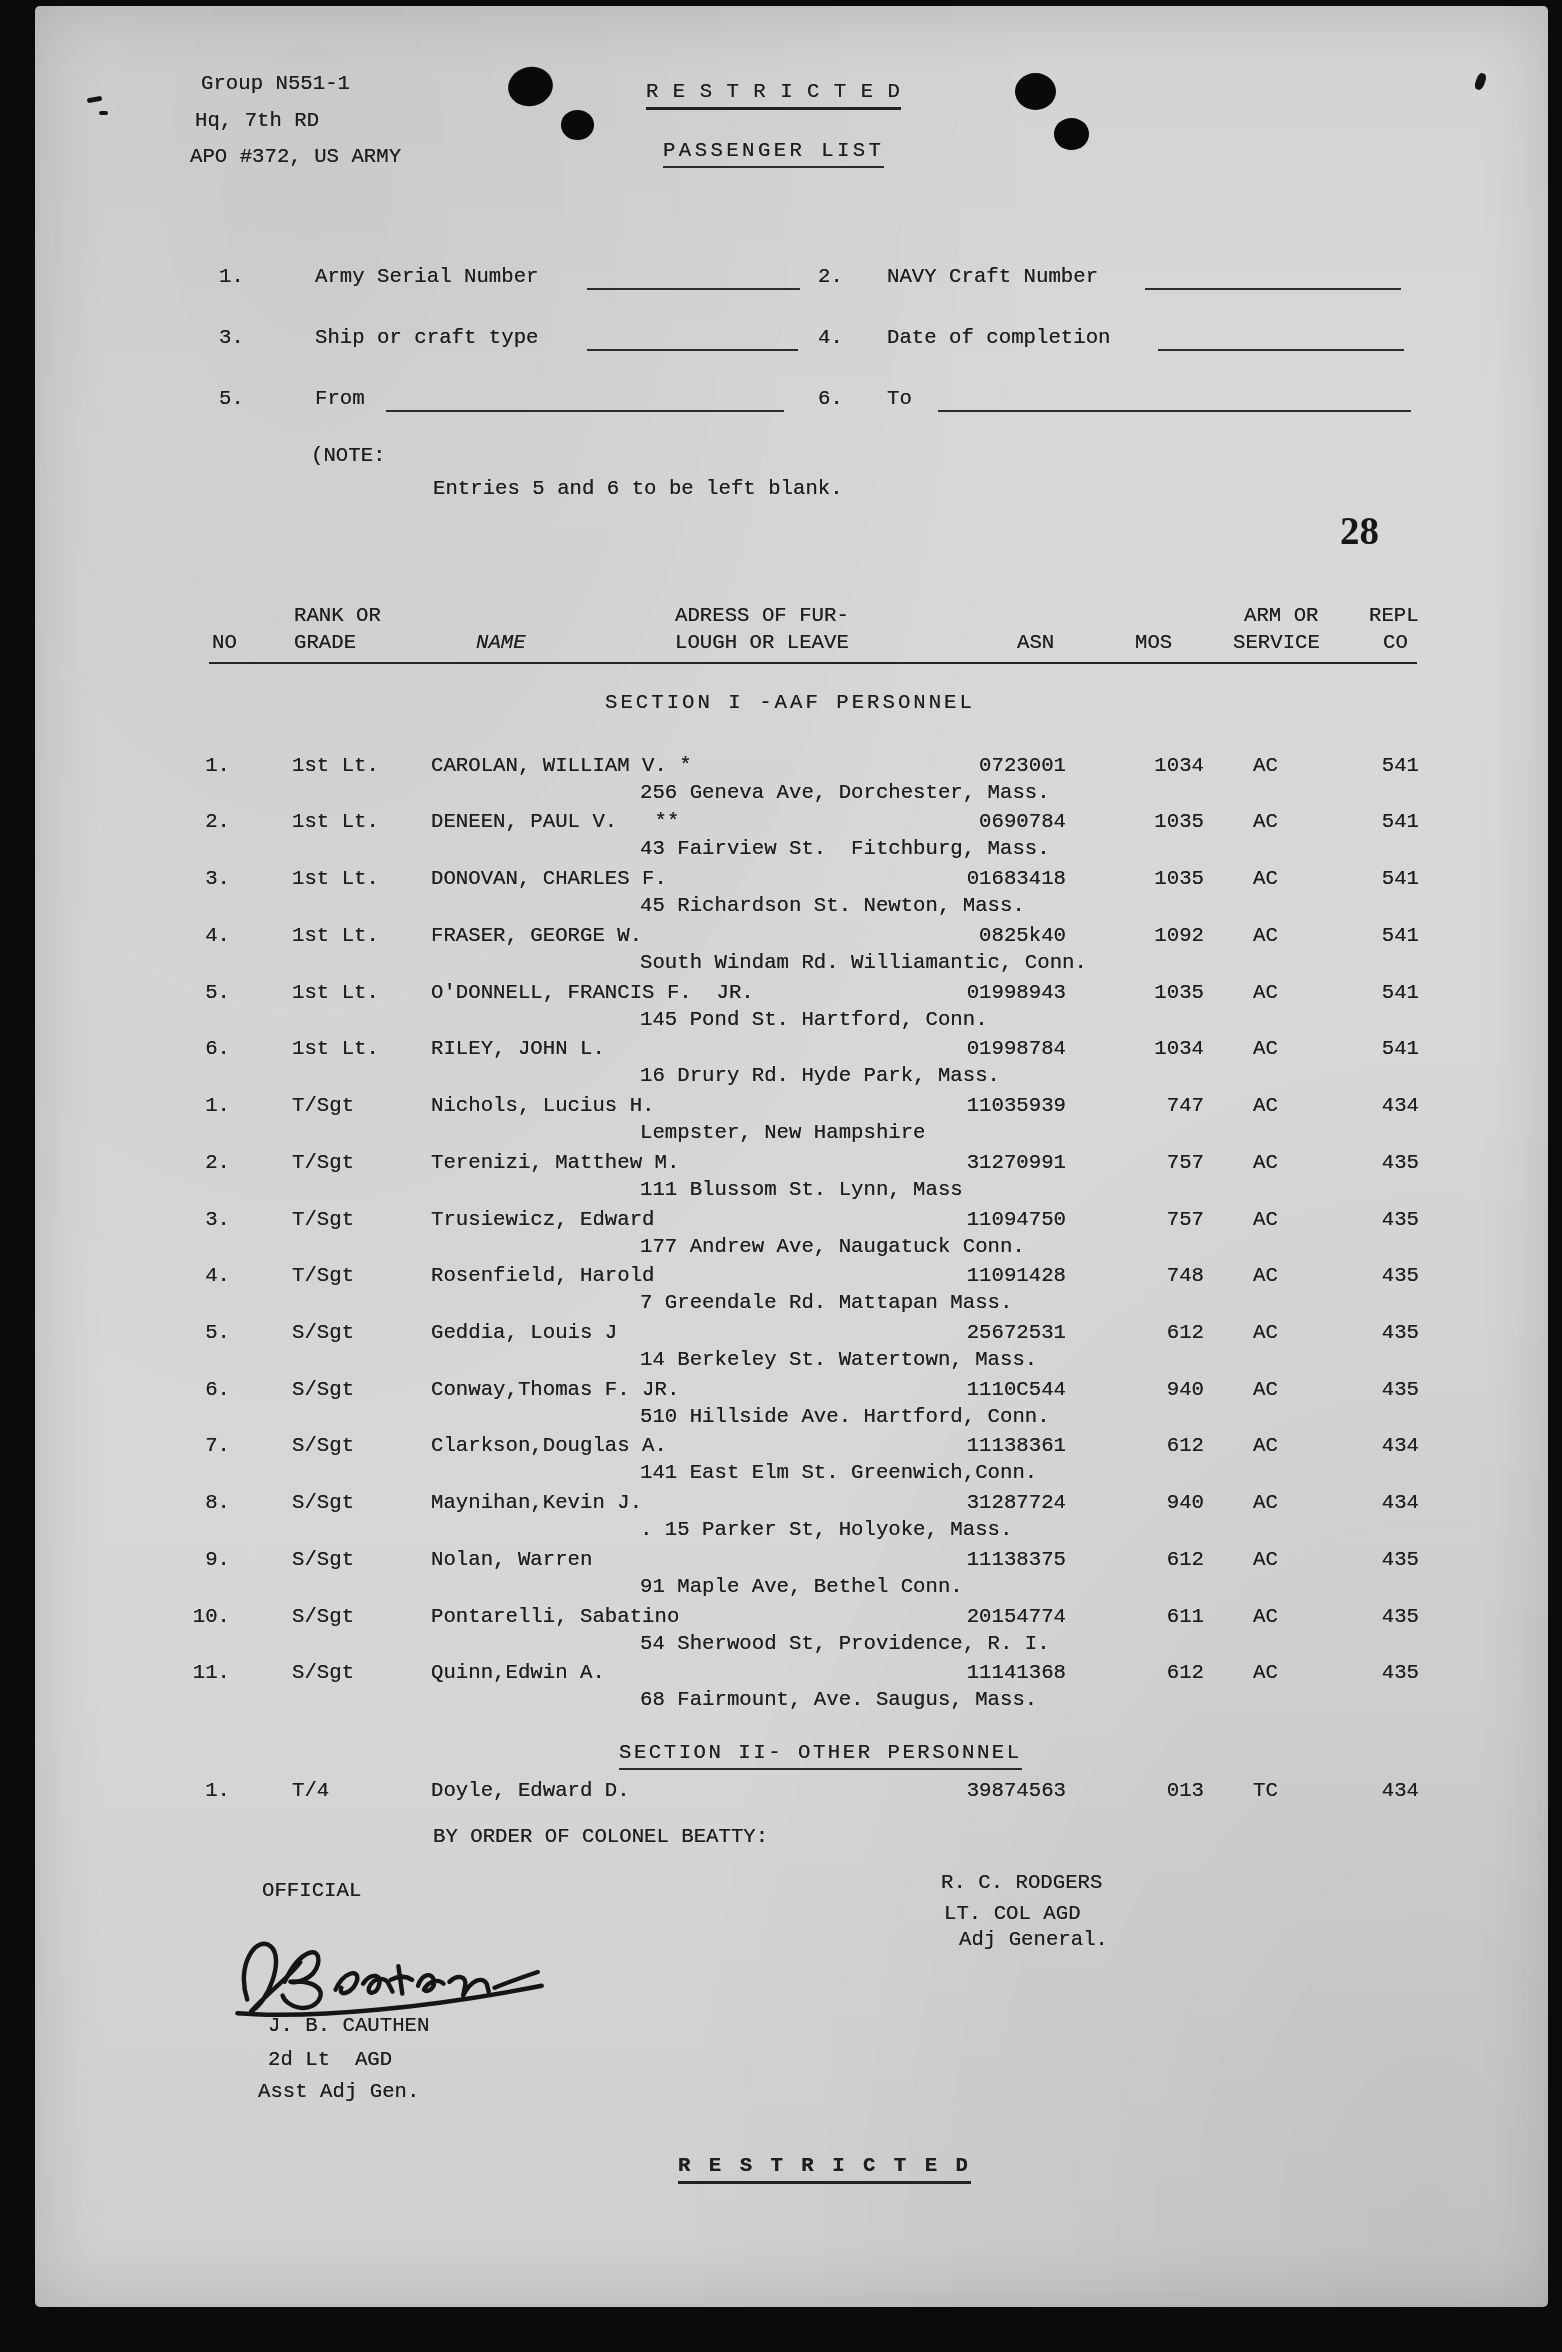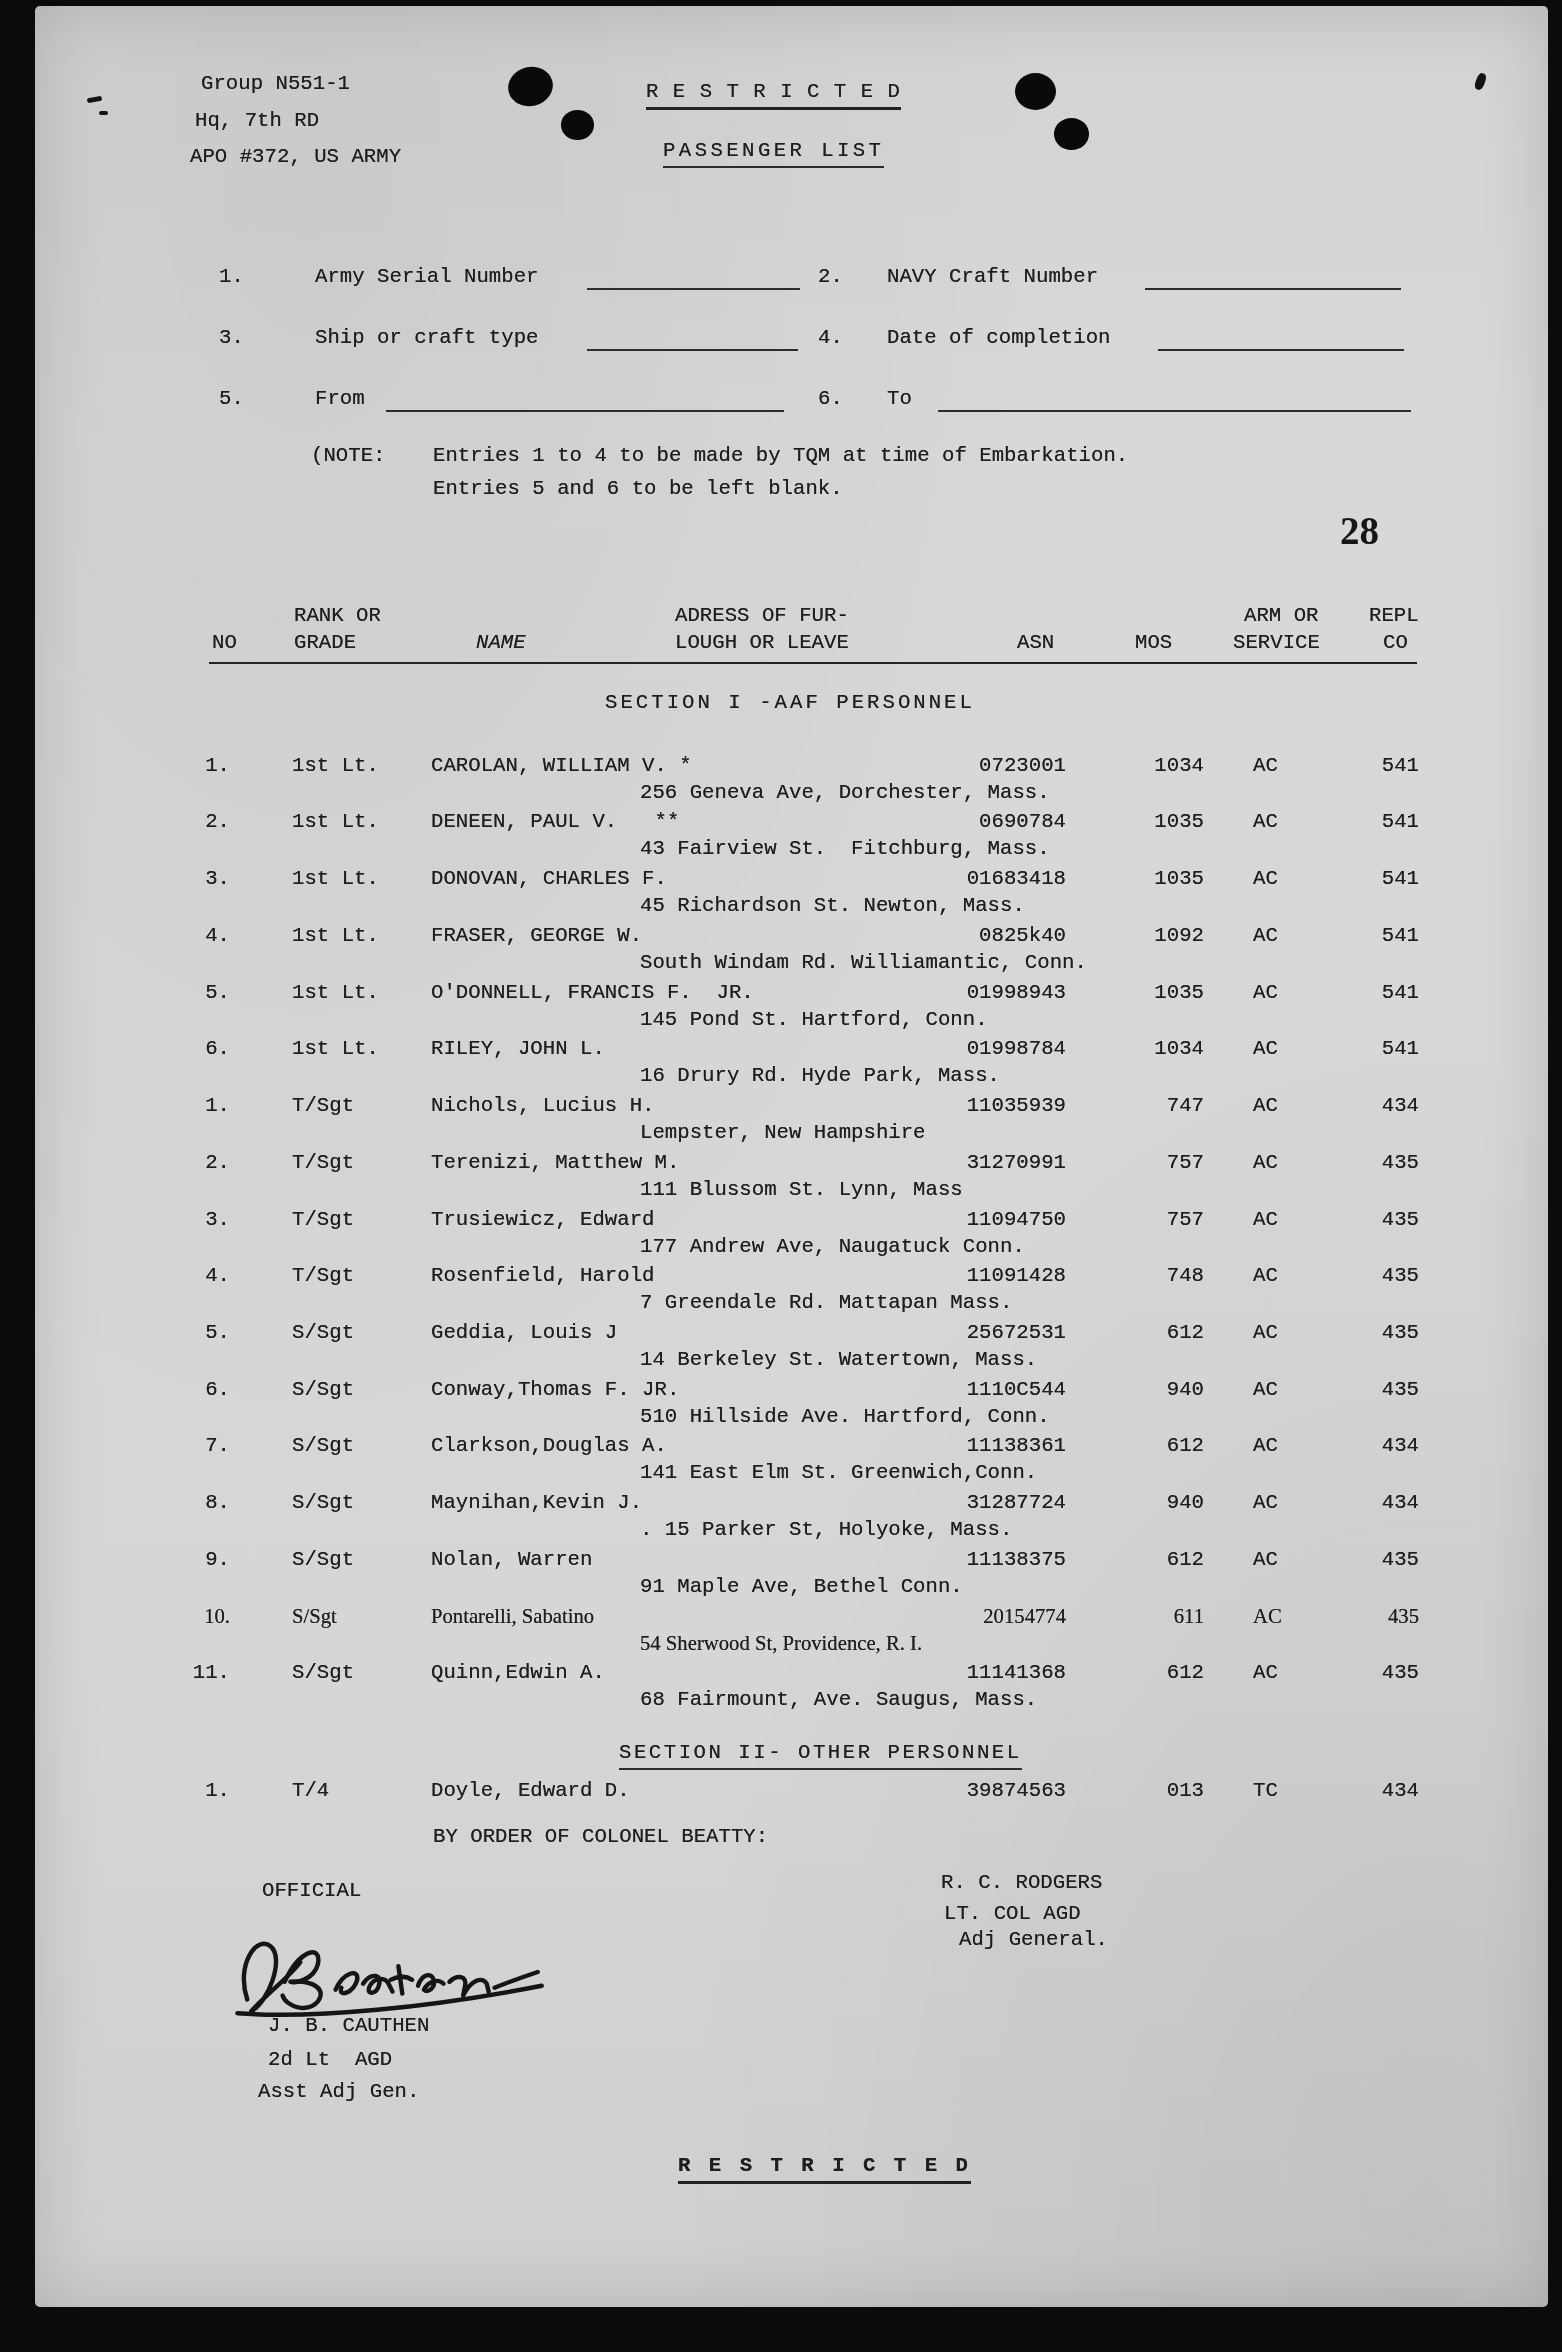--- a/index.html
+++ b/index.html
@@ -92,21 +92,20 @@
   <div class="uline" style="left:1158px; top:323px; width:246px;"></div>
 
   <div class="t" style="left:219px; top:386px;">5.</div>
   <div class="t" style="left:315px; top:386px;">From</div>
   <div class="uline" style="left:386px; top:384px; width:398px;"></div>
   <div class="t" style="left:818px; top:386px;">6.</div>
   <div class="t" style="left:887px; top:386px;">To</div>
   <div class="uline" style="left:938px; top:384px; width:473px;"></div>
 
   <div class="t" style="left:311px; top:443px;">(NOTE:</div>
-  <div class="t" style="left:433px; top:443px;">Entries 1 to 4 to be made by TQM at time of Embarkation.</div>
   <div class="t" style="left:433px; top:476px;">Entries 5 and 6 to be left blank.</div>
 
   <div class="pagenum">28</div>
 
   <div class="t" style="left:294px; top:603px;">RANK OR</div>
   <div class="t" style="left:675px; top:603px;">ADRESS OF FUR-</div>
   <div class="t" style="left:1244px; top:603px;">ARM OR</div>
   <div class="t" style="left:1369px; top:603px;">REPL</div>
 
   <div class="t" style="left:212px; top:630px;">NO</div>
@@ -279,21 +278,21 @@
     <span class="no">9.</span>
     <span class="rank">S/Sgt</span>
     <span class="name">Nolan, Warren</span>
     <span class="asn">11138375</span>
     <span class="mos">612</span>
     <span class="arm">AC</span>
     <span class="repl">435</span>
     <span class="addr">91 Maple Ave, Bethel Conn.</span>
   </div>
 
-  <div class="row" style="top: 1604px; font-family: Liberation Serif, serif;">
+  <div class="row" style="top: 1604px;">
     <span class="no">10.</span>
     <span class="rank">S/Sgt</span>
     <span class="name">Pontarelli, Sabatino</span>
     <span class="asn">20154774</span>
     <span class="mos">611</span>
     <span class="arm">AC</span>
     <span class="repl">435</span>
     <span class="addr">54 Sherwood St, Providence, R. I.</span>
   </div>
 

